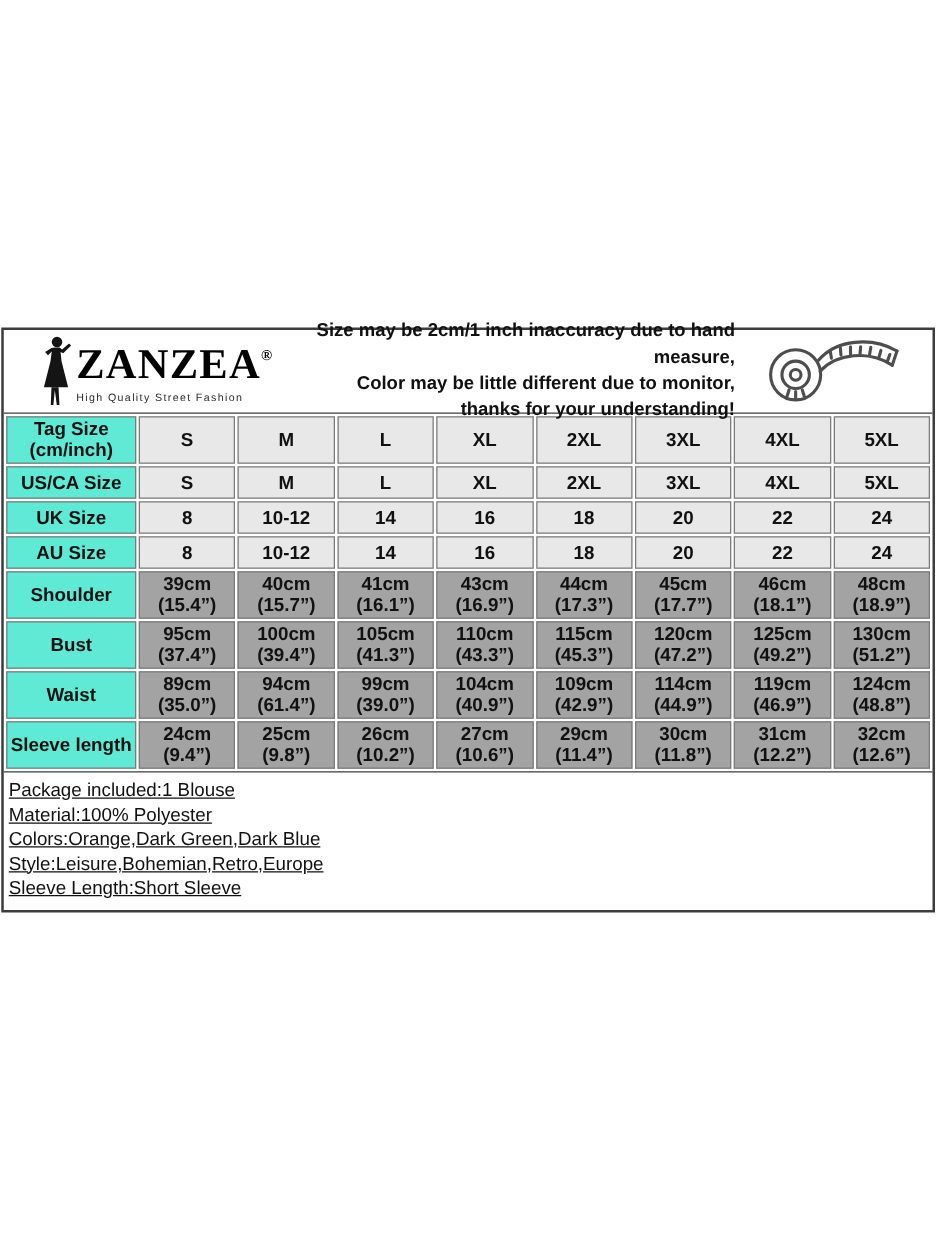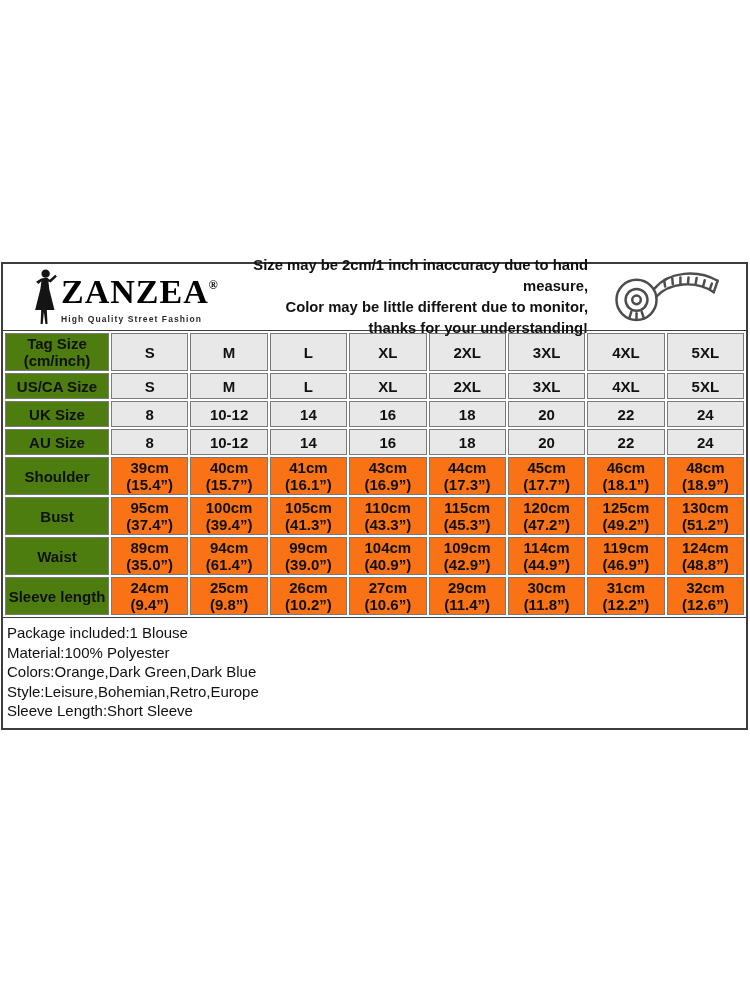--- a/index.html
+++ b/index.html
@@ -50,21 +50,21 @@
     color: #000000;
     white-space: nowrap;
   }
   .brand-reg {
     font-size: 12px;
     vertical-align: 14px;
     letter-spacing: 0;
   }
   .logo-tagline {
     font-size: 8.5px;
-    font-weight: bold;
+    font-weight: normal;
     letter-spacing: 1.1px;
     color: #2a2a2a;
     margin-top: 1px;
     white-space: nowrap;
   }
   .disclaimer {
     flex: 1;
     text-align: right;
     font-weight: bold;
     font-size: 14.8px;
@@ -90,36 +90,37 @@
     text-align: center;
     vertical-align: middle;
     font-weight: bold;
     font-size: 15px;
     line-height: 17px;
     padding: 1px;
     white-space: pre-line;
     color: #111;
     overflow: hidden;
   }
-  td.label-cell { background: #4d7c0f; }
+  td.label-cell { background: #5eead4; }
   td.size-cell  { background: #e8e8e8; }
-  td.measure-cell { background: #f97316; line-height: 18.5px; }
+  td.measure-cell { background: #a3a3a3; line-height: 18.5px; }
   tr.row-size td { height: 22px; }
   tr.row-tall td { height: 32px; }
   tr.row-measure td { height: 33px; }
   
   .footer-box {
     border-top: 1px solid #3d3d3d;
     padding: 5px 4px 7px 4px;
   }
   .footer-line {
     font-size: 15px;
     line-height: 19.5px;
     font-weight: normal;
     color: #111;
+    text-decoration: underline;
   }
 </style>
 </head>
 <body>
 
 <div class="sheet">
 
   <div class="header-box">
     <div class="logo-block">
       <span class="logo-figure">

